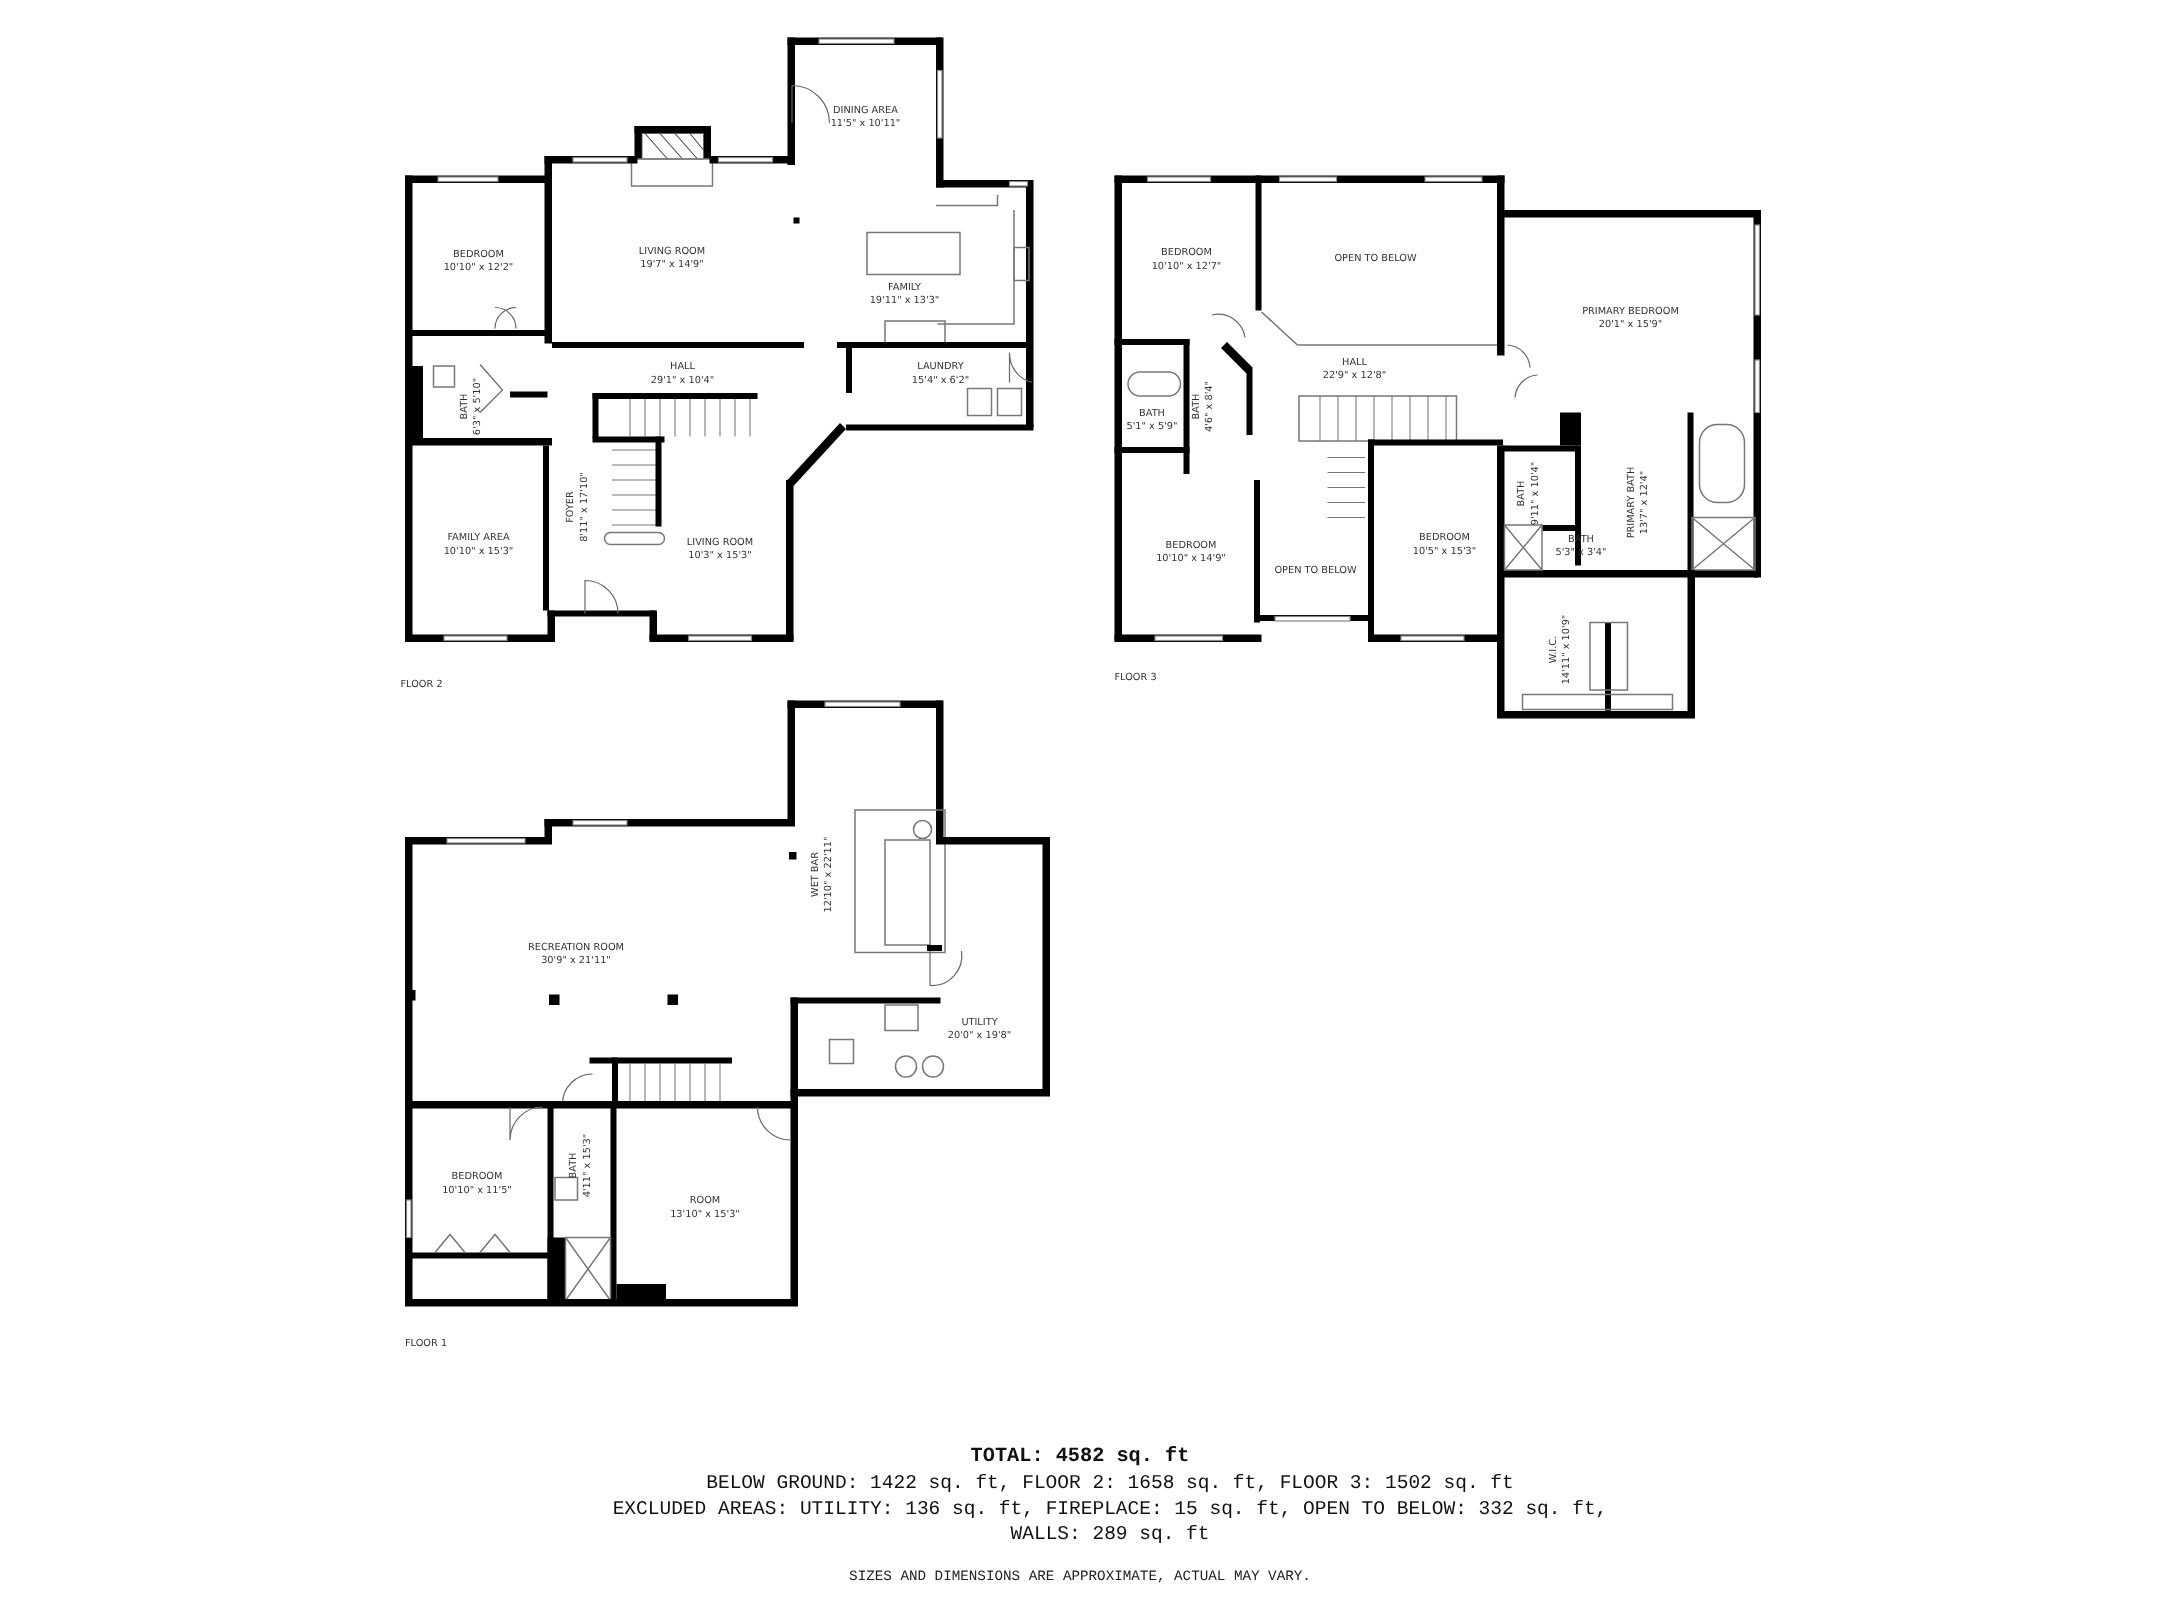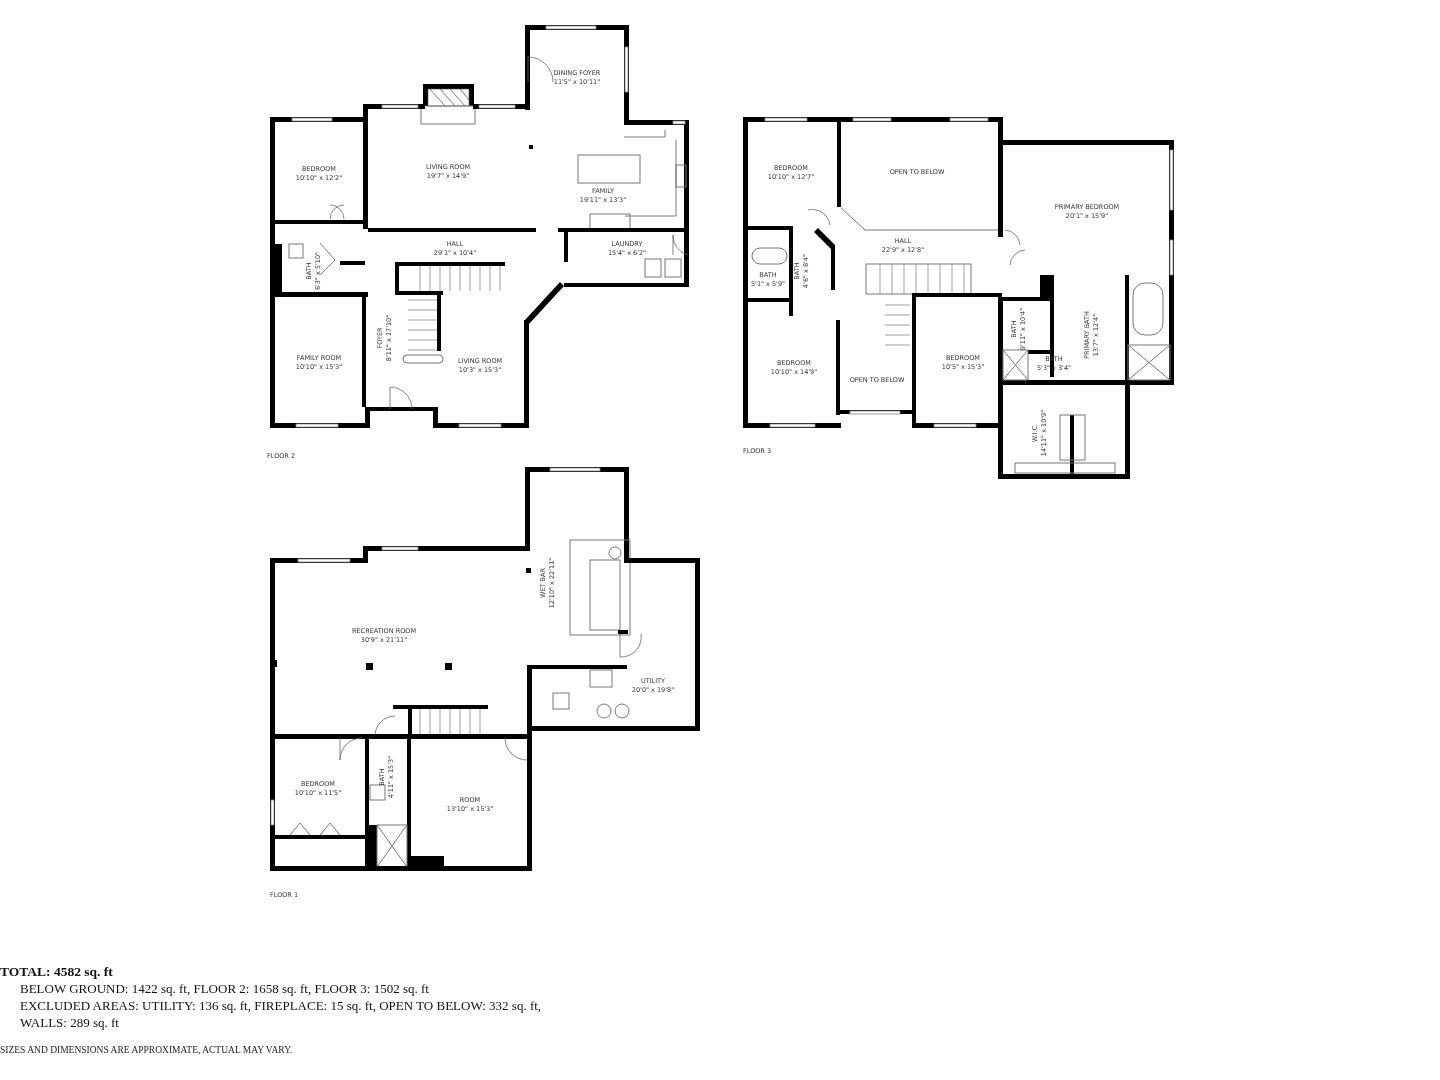--- a/index.html
+++ b/index.html
@@ -5,21 +5,21 @@
   html, body { margin:0; padding:0; background:#ffffff; }
   body { width:1440px; height:1080px; position:relative; overflow:hidden; font-family:"DejaVu Sans", sans-serif; color:#222; }
   svg.plan { position:absolute; left:0; top:0; width:1440px; height:1080px; }
   .wall { fill:#000; }
   .thin { fill:none; stroke:#777; stroke-width:1; }
   .win { fill:#fff; stroke:#888; stroke-width:0.8; }
   .door { fill:none; stroke:#666; stroke-width:0.8; }
   .lbl { position:absolute; font-size:6.5px; text-align:center; color:#333; line-height:9px; white-space:nowrap; transform:translateX(-50%); font-family:"DejaVu Sans", sans-serif; }
   .lbl.v { transform:translateX(-50%) rotate(-90deg); }
   .floor-lbl { position:absolute; font-size:6.5px; color:#333; }
-  .summary { position:absolute; left:0; width:1440px; font-family:Liberation Serif, serif; color:#111; }
+  .summary { position:absolute; left:0; width:1440px; text-align:center; font-family:Liberation Mono, monospace; color:#111; }
   .sum-total { top:964px; font-size:13.5px; font-weight:bold; }
   .sum-line { font-size:13px;padding-left:20px; }
   .sum-1 { top:981px; } .sum-2 { top:998px; } .sum-3 { top:1015px; }
   .disclaimer { top:1045px; font-size:9.5px; color:#222; }
 </style>
 </head>
 <body>
 
 <svg class="plan" viewBox="0 0 1440 1080">
 
@@ -235,21 +235,21 @@
     <rect class="wall" x="411" y="856" width="33" height="12"></rect>
     <rect class="wall" x="270" y="866" width="262" height="5"></rect>
     <path class="door" d="M340 738 L340 760 M340 760 A22 22 0 0 1 362 738"></path>
     <path class="door" d="M505 738 A22 22 0 0 0 527 760"></path>
     <path class="thin" d="M290 835 L300 823 L310 835 M320 835 L330 823 L340 835"></path>
     <rect class="win" x="271" y="800" width="3" height="25"></rect>
   </g>
 </svg>
 
 <div class="lbl" style="left:577px;top:69px">
-    <div>DINING FOYER</div>
+    <div>DINING AREA</div>
     <div>11'5" x 10'11"</div>
   </div>
 <div class="lbl" style="left:319px;top:165px">
     <div>BEDROOM</div>
     <div>10'10" x 12'2"</div>
   </div>
 <div class="lbl" style="left:448px;top:163px">
     <div>LIVING ROOM</div>
     <div>19'7" x 14'9"</div>
   </div>
@@ -267,21 +267,21 @@
   </div>
 <div class="lbl v" style="left:314px;top:262px">
     <div>BATH</div>
     <div>6'3" x 5'10"</div>
   </div>
 <div class="lbl v" style="left:385px;top:329px">
     <div>FOYER</div>
     <div>8'11" x 17'10"</div>
   </div>
 <div class="lbl" style="left:319px;top:354px">
-    <div>FAMILY ROOM</div>
+    <div>FAMILY AREA</div>
     <div>10'10" x 15'3"</div>
   </div>
 <div class="lbl" style="left:480px;top:357px">
     <div>LIVING ROOM</div>
     <div>10'3" x 15'3"</div>
   </div>
 <div class="floor-lbl" style="left:267px;top:452px">FLOOR 2</div>
 
 <div class="lbl" style="left:791px;top:164px">
     <div>BEDROOM</div>

